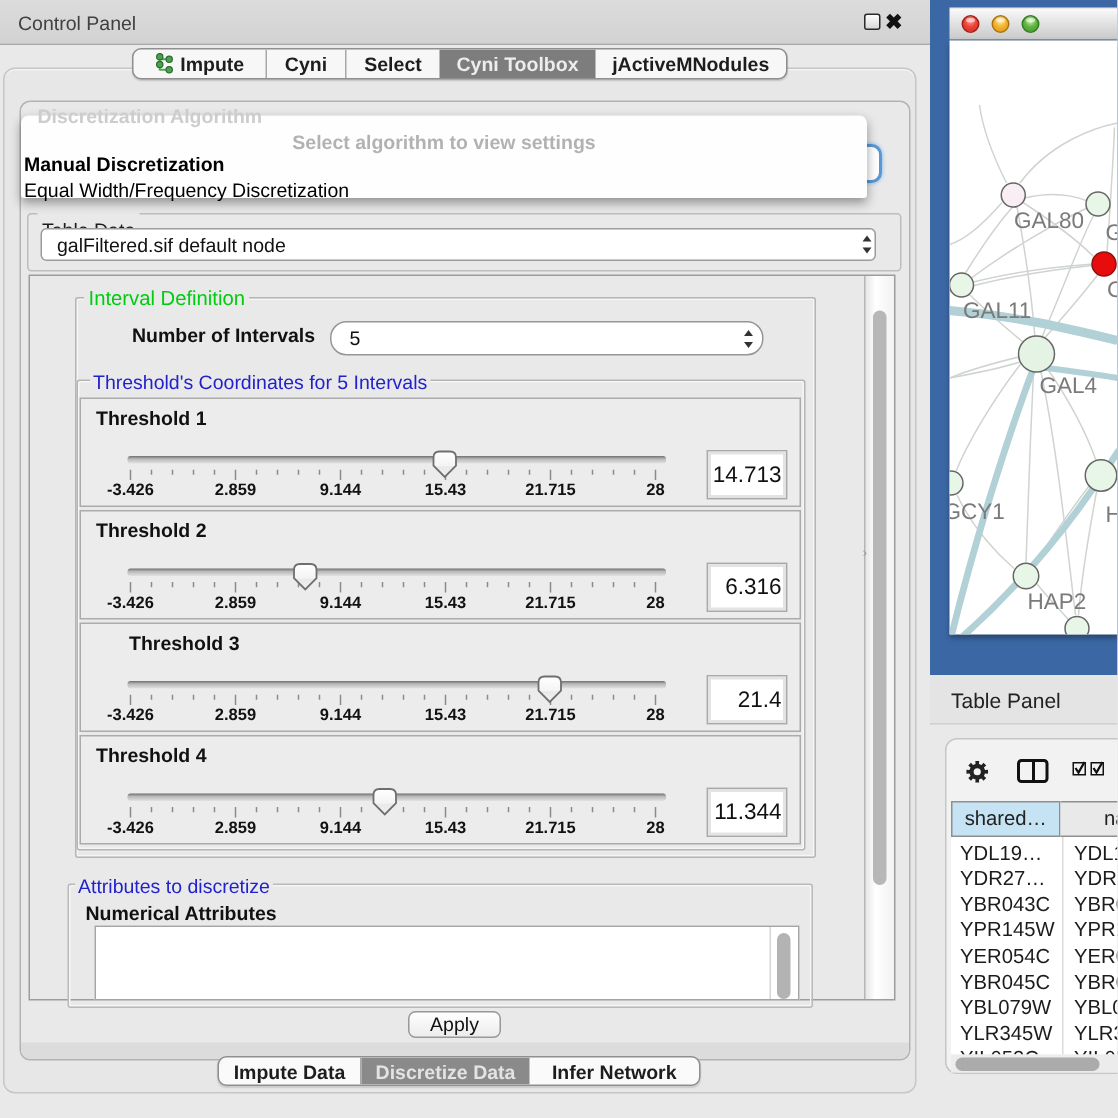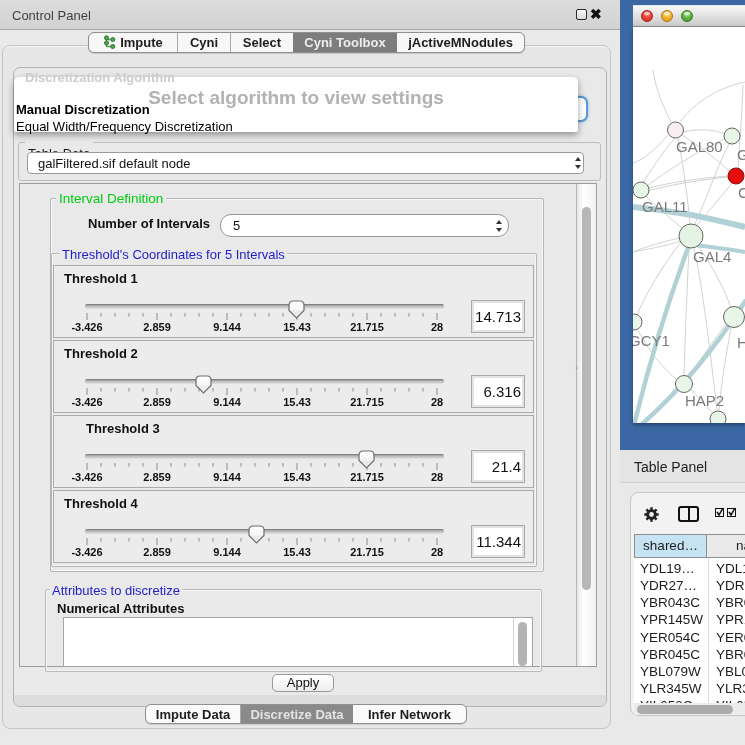--- a/index.html
+++ b/index.html
@@ -47,21 +47,21 @@
   <svg width="8" height="14" viewBox="0 0 8 14">
     <path d="M4 1 L7 5 L1 5 Z" fill="#333"></path>
     <path d="M4 13 L7 9 L1 9 Z" fill="#333"></path>
   </svg>
 </div>
 
 <div class="abs" style="left:560px;top:96px;width:28px;height:26px;border:2.5px solid #5a97d5;border-radius:7px;background:#fff;box-shadow:0 0 3px #7eb2e2;"></div>
 
 <div class="abs" style="left:14px;top:77px;width:564px;height:55px;background:#fefefe;border-radius:5px 5px 2px 2px;box-shadow:0 3px 7px rgba(0,0,0,0.38);"></div>
 <div class="abs" style="left:25px;top:70px;font-size:13px;font-weight:bold;color:#cdcdcd;">Discretization Algorithm</div>
-<div class="abs" style="left:14px;top:87px;width:564px;text-align:center;font-size:19px;font-weight:bold;color:#b2b2b2;">Select algorithm to view settings</div>
+<div class="abs" style="left:14px;top:87px;width:564px;text-align:center;font-size:13px;font-weight:bold;color:#b2b2b2;">Select algorithm to view settings</div>
 <div class="abs" style="left:16px;top:102px;font-size:13px;font-weight:bold;color:#000;">Manual Discretization</div>
 <div class="abs" style="left:16px;top:119px;font-size:13px;color:#000;">Equal Width/Frequency Discretization</div>
 
 <div class="abs" style="left:19px;top:183px;width:578px;height:484px;border:1px solid #9d9d9d;background:#e9e9e9;"></div>
 
 <div class="abs" style="left:576px;top:184px;width:20px;height:482px;background:linear-gradient(to right,#e6e6e6,#ffffff 35%,#f2f2f2);border-left:1px solid #b5b5b5;"></div>
 <div class="abs" style="left:582px;top:207px;width:9px;height:383px;background:#b7b7b7;border-radius:5px;"></div>
 
 <div class="abs" style="left:50px;top:198px;width:494px;height:374px;border:1px solid #b5b5b5;border-radius:2px;box-shadow:inset 0 0 0 1px #f6f6f6;"></div>
 <div class="abs" style="left:56px;top:191px;font-size:13.5px;color:#00cd10;background:#e9e9e9;padding:0 3px;">Interval Definition</div>

